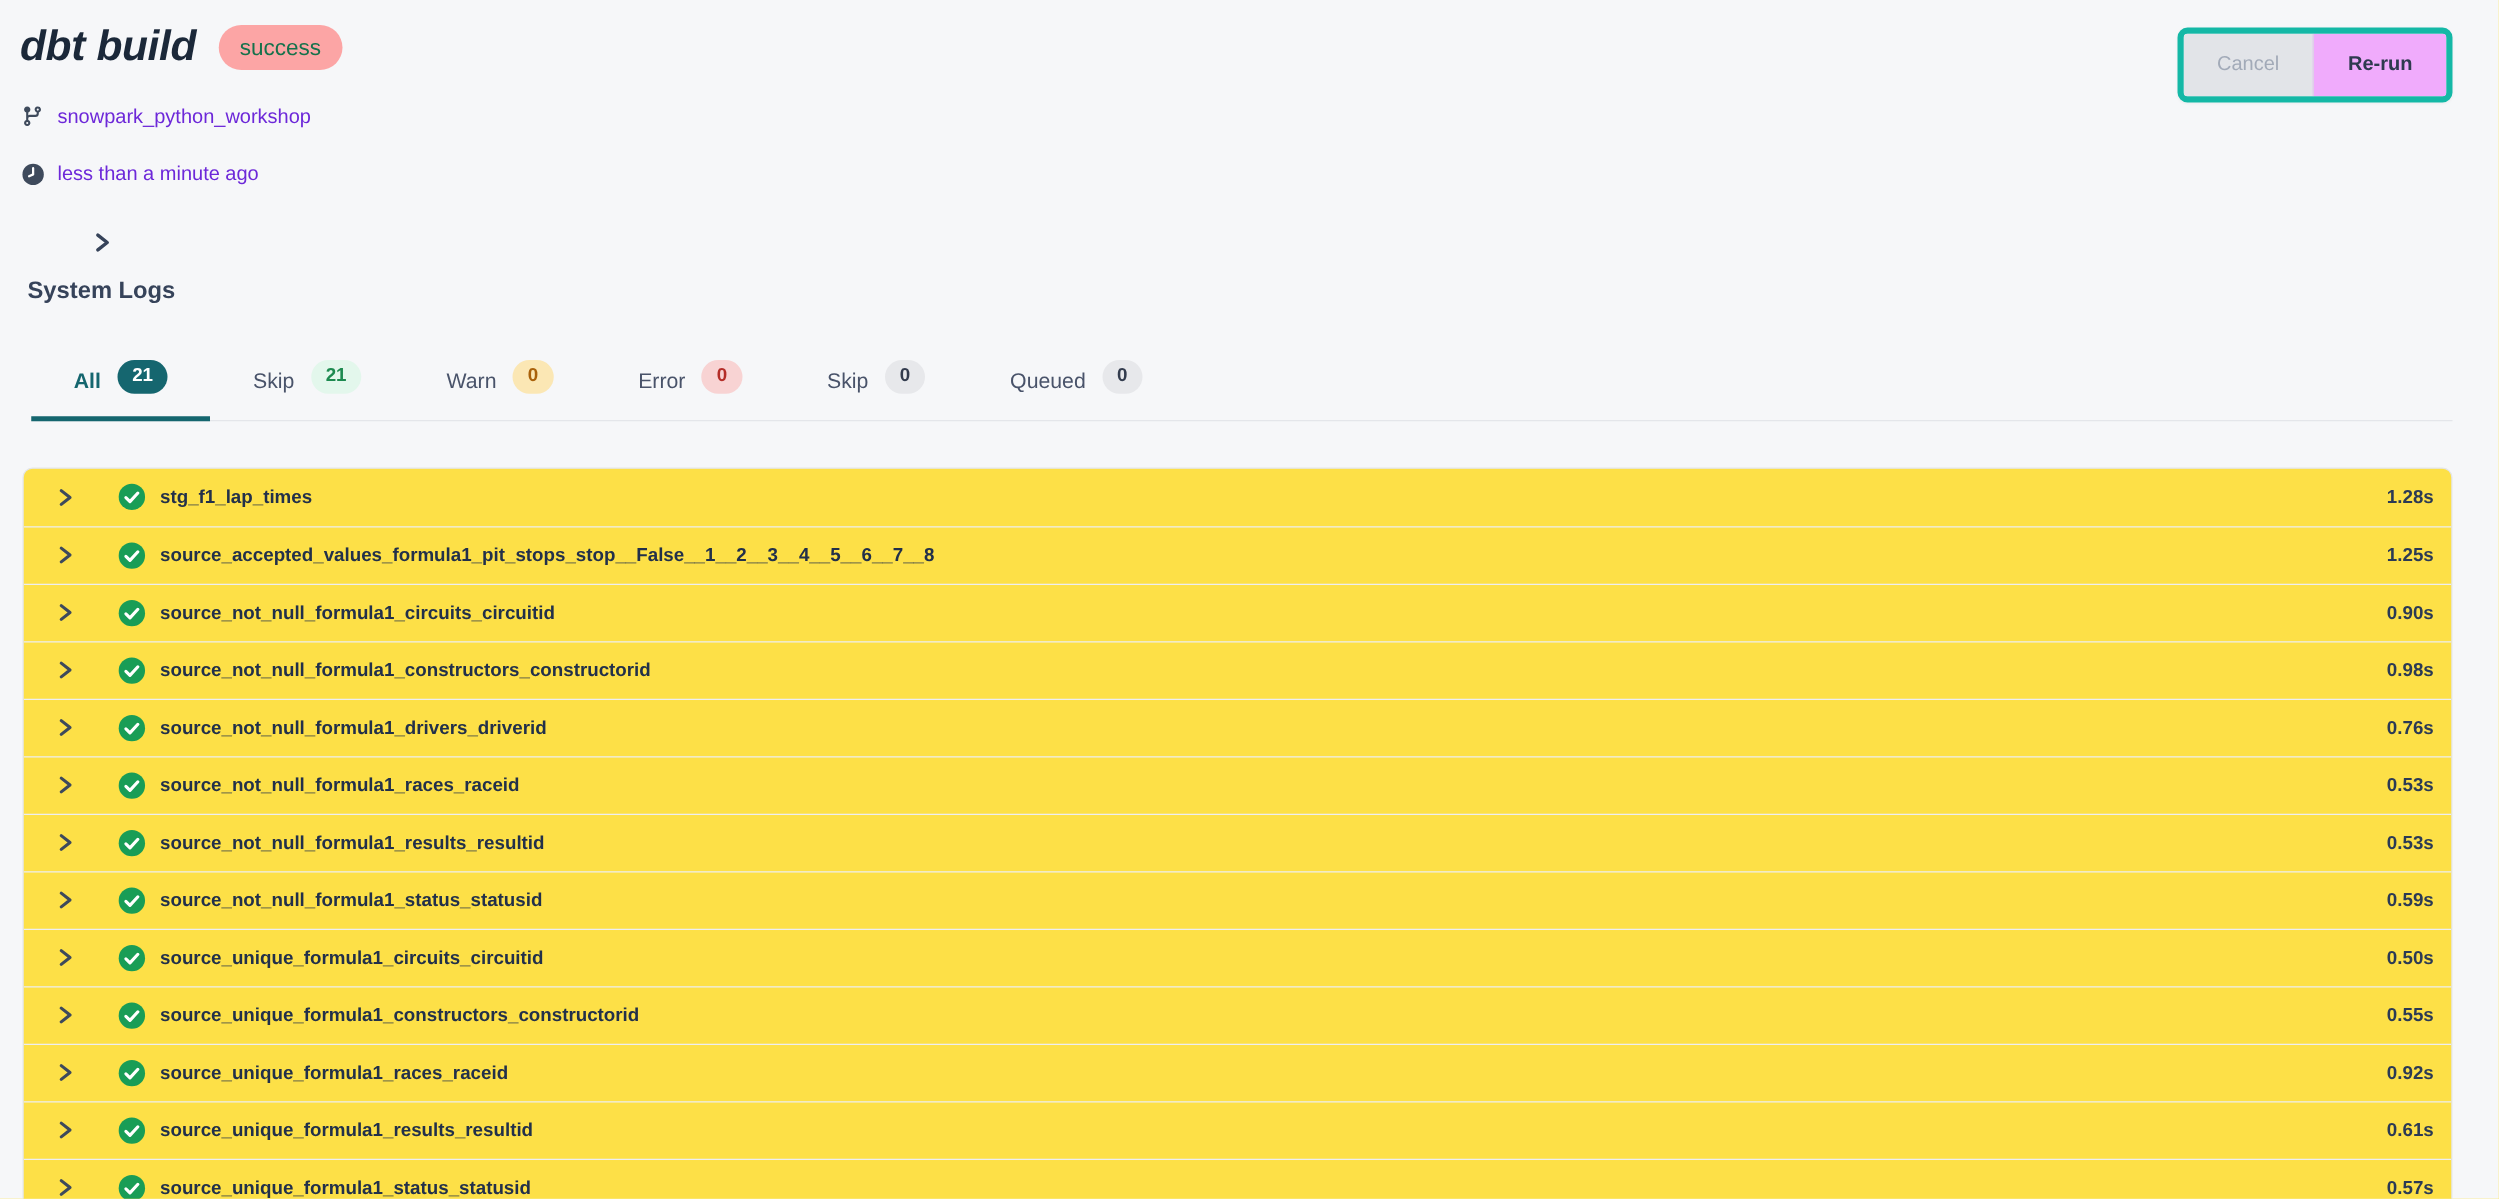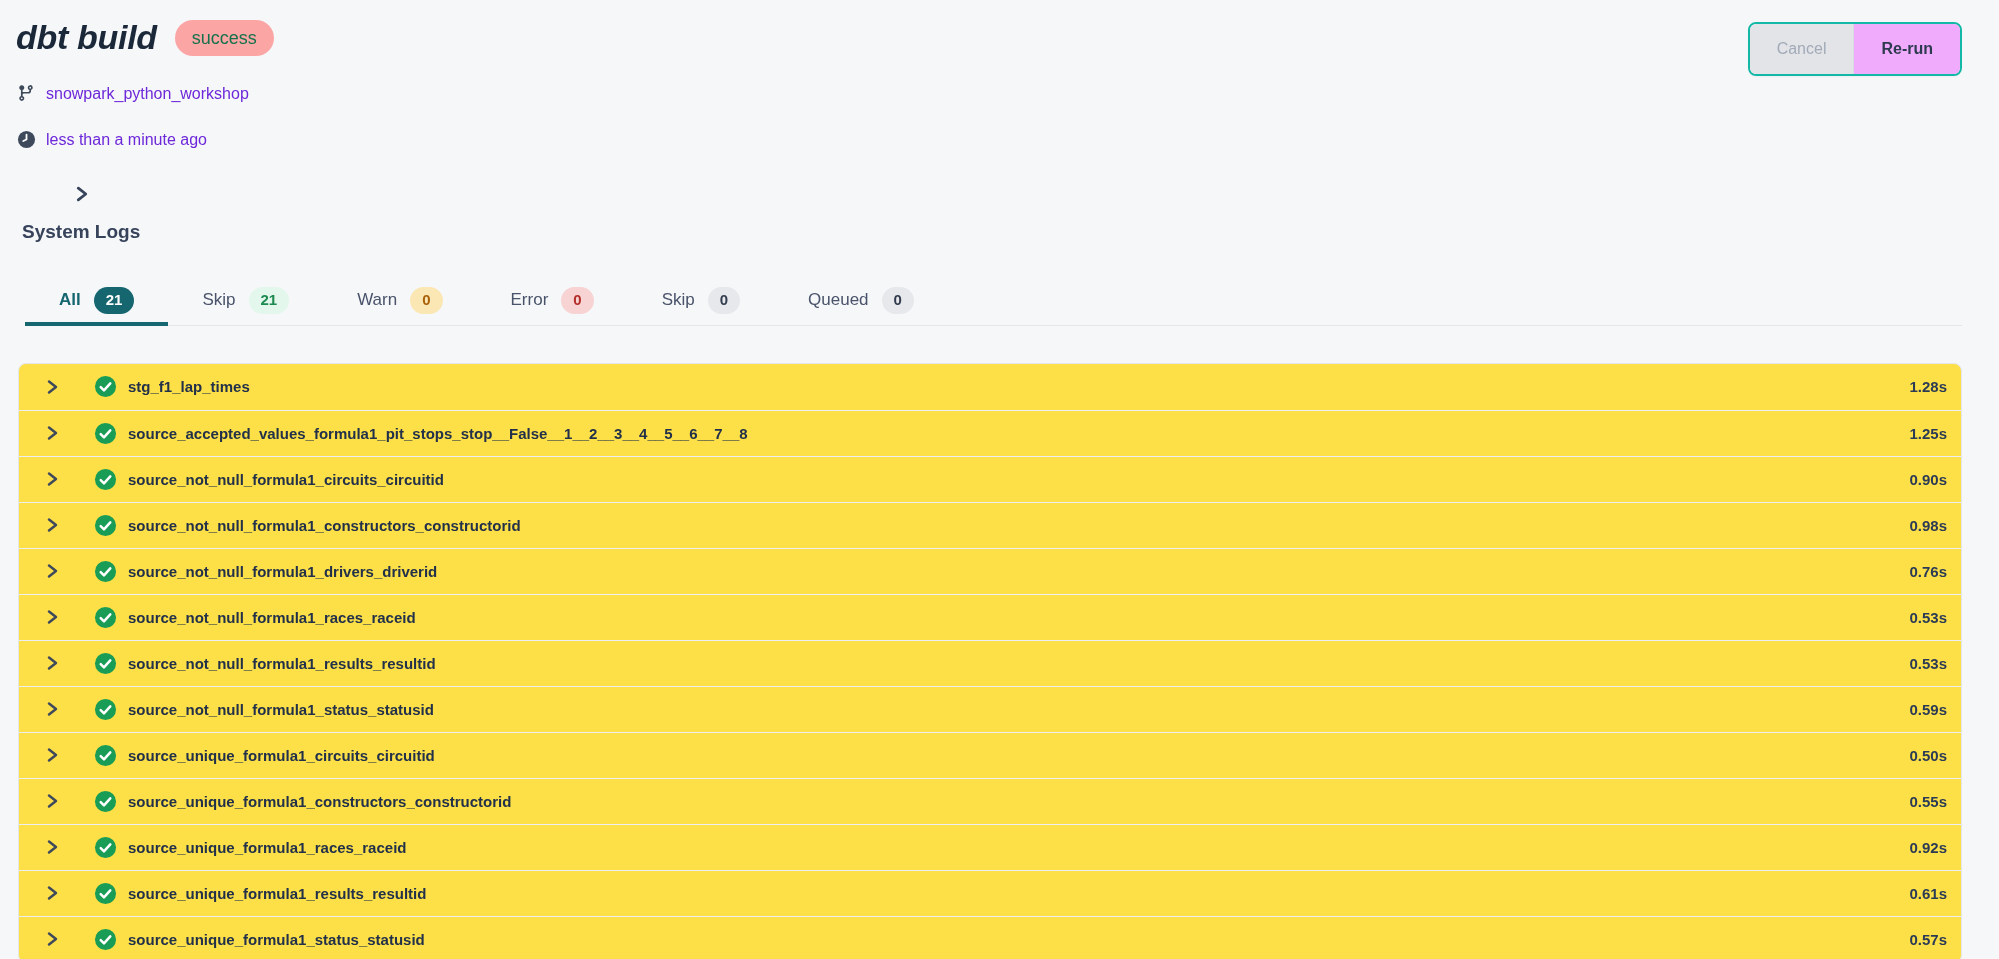--- a/index.html
+++ b/index.html
@@ -15,21 +15,21 @@
   .header { position: relative; padding: 18px 37px 0 16px; }
   .title-row { display: flex; align-items: center; gap: 18px; }
   .page-title { margin: 0; font-size: 34px; font-weight: 700; color: #1B2839; letter-spacing: -0.3px; font-style: italic; }
   .badge-success {
     background: #fca5a5; color: #15714B;
     font-size: 18px; font-weight: 400;
     padding: 9px 17px; border-radius: 18px; line-height: 1;
   }
   .btn-group {
     position: absolute; right: 37px; top: 22px;
-    display: flex; border: 2px solid #14b8a6; border-radius: 8px;
+    display: flex; border: 5px solid #14b8a6; border-radius: 8px;
     overflow: hidden; box-shadow: 0 1px 2px rgba(20,30,50,0.04);
   }
   .btn { font-family: inherit; font-size: 16px; height: 50px; padding: 0 27px; border: none; cursor: pointer; }
   .btn-cancel { background: #E2E4E8; color: #A2AAB8; }
   .btn-rerun { background: #f0abfc; color: #2E3A4F; font-weight: 700; border-left: 1px solid #D8DBE1; }
 
   .meta { margin-top: 13px; }
   .meta-row { display: flex; align-items: flex-end; gap: 10px; height: 28px; font-size: 16px; color: #6d28d9; margin-top: 18px; }
   .meta-row .icon { display: inline-flex; width: 20px; justify-content: center; }
 
@@ -38,22 +38,22 @@
     display: flex; align-items: center; gap: 13px;
     margin: 36px 0 0 22px;
     font-size: 19px; font-weight: 700; color: #36435A; cursor: pointer;
     width: fit-content;
     flex-direction: column;
   }
 
   
   .tabs { display: flex; margin: 34px 37px 0 25px; border-bottom: 1px solid #E4E6EA; }
   .tab {
-    display: flex; align-items: center; gap: 13px;
-    padding: 10px 34px 8px; cursor: pointer;
+    display: flex; align-items: flex-end; gap: 13px;
+    padding: 10px 34px 18px; cursor: pointer;
     font-size: 17px; color: #49536A;
     border-bottom: 4px solid transparent; margin-bottom: -1px;
   }
   .tab.active { color: #15666F; font-weight: 700; border-bottom-color: #15666F; }
   .count {
     display: inline-block; font-size: 15px; font-weight: 700;
     padding: 5px 12px; border-radius: 15px; min-width: 16px; text-align: center; line-height: 1.1;
   }
   .count-all    { background: #15666F; color: #FFFFFF; }
   .count-pass   { background: #E3F7EC; color: #1D8A50; }

